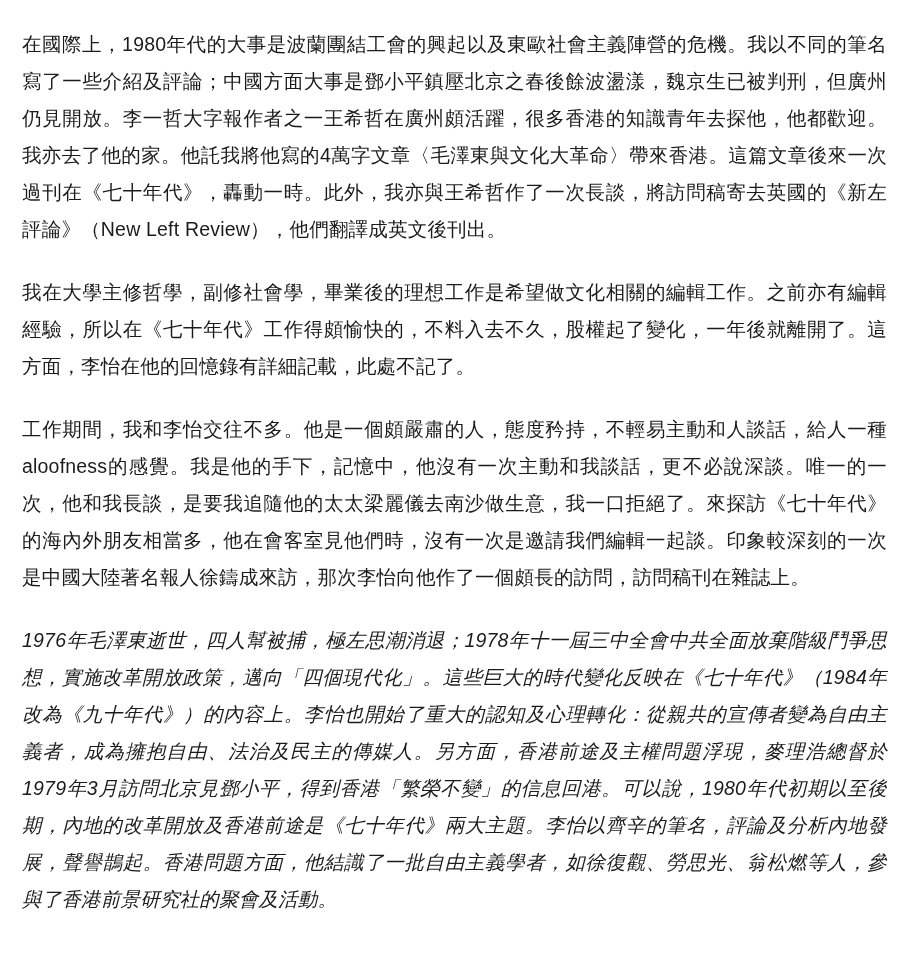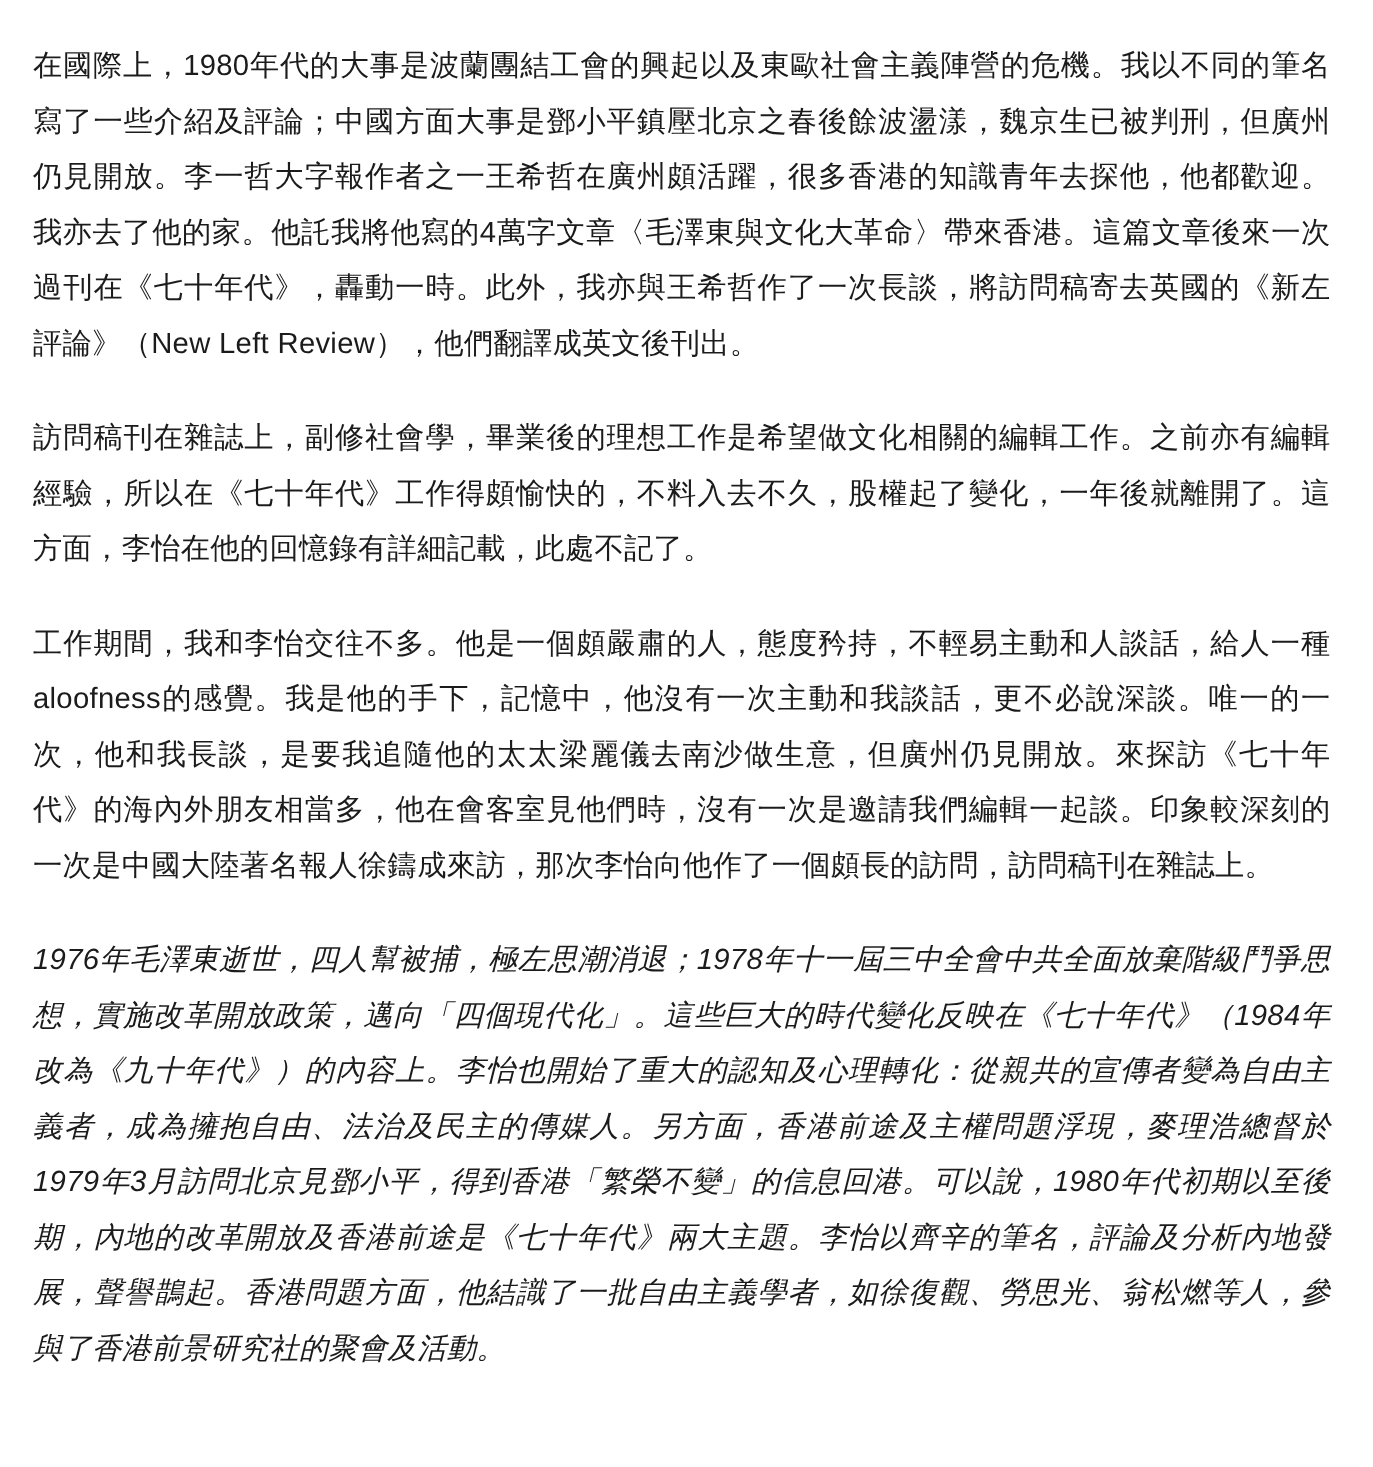--- a/index.html
+++ b/index.html
@@ -31,16 +31,16 @@
   .para:last-child {
     margin-bottom: 0;
     font-style: italic;
   }
 </style>
 </head>
 <body>
 
 <div class="page">
   <p class="para">在國際上，1980年代的大事是波蘭團結工會的興起以及東歐社會主義陣營的危機。我以不同的筆名寫了一些介紹及評論；中國方面大事是鄧小平鎮壓北京之春後餘波盪漾，魏京生已被判刑，但廣州仍見開放。李一哲大字報作者之一王希哲在廣州頗活躍，很多香港的知識青年去探他，他都歡迎。我亦去了他的家。他託我將他寫的4萬字文章〈毛澤東與文化大革命〉帶來香港。這篇文章後來一次過刊在《七十年代》，轟動一時。此外，我亦與王希哲作了一次長談，將訪問稿寄去英國的《新左評論》（New Left Review），他們翻譯成英文後刊出。</p>
-  <p class="para">訪問稿刊在雜誌上，副修社會學，畢業後的理想工作是希望做文化相關的編輯工作。之前亦有編輯經驗，所以在《七十年代》工作得頗愉快的，不料入去不久，股權起了變化，一年後就離開了。這方面，李怡在他的回憶錄有詳細記載，此處不記了。</p>
-  <p class="para">工作期間，我和李怡交往不多。他是一個頗嚴肅的人，態度矜持，不輕易主動和人談話，給人一種aloofness的感覺。我是他的手下，記憶中，他沒有一次主動和我談話，更不必說深談。唯一的一次，他和我長談，是要我追隨他的太太梁麗儀去南沙做生意，但廣州仍見開放。來探訪《七十年代》的海內外朋友相當多，他在會客室見他們時，沒有一次是邀請我們編輯一起談。印象較深刻的一次是中國大陸著名報人徐鑄成來訪，那次李怡向他作了一個頗長的訪問，訪問稿刊在雜誌上。</p>
+  <p class="para">我在大學主修哲學，副修社會學，畢業後的理想工作是希望做文化相關的編輯工作。之前亦有編輯經驗，所以在《七十年代》工作得頗愉快的，不料入去不久，股權起了變化，一年後就離開了。這方面，李怡在他的回憶錄有詳細記載，此處不記了。</p>
+  <p class="para">工作期間，我和李怡交往不多。他是一個頗嚴肅的人，態度矜持，不輕易主動和人談話，給人一種aloofness的感覺。我是他的手下，記憶中，他沒有一次主動和我談話，更不必說深談。唯一的一次，他和我長談，是要我追隨他的太太梁麗儀去南沙做生意，我一口拒絕了。來探訪《七十年代》的海內外朋友相當多，他在會客室見他們時，沒有一次是邀請我們編輯一起談。印象較深刻的一次是中國大陸著名報人徐鑄成來訪，那次李怡向他作了一個頗長的訪問，訪問稿刊在雜誌上。</p>
   <p class="para">1976年毛澤東逝世，四人幫被捕，極左思潮消退；1978年十一屆三中全會中共全面放棄階級鬥爭思想，實施改革開放政策，邁向「四個現代化」。這些巨大的時代變化反映在《七十年代》（1984年改為《九十年代》）的內容上。李怡也開始了重大的認知及心理轉化：從親共的宣傳者變為自由主義者，成為擁抱自由、法治及民主的傳媒人。另方面，香港前途及主權問題浮現，麥理浩總督於1979年3月訪問北京見鄧小平，得到香港「繁榮不變」的信息回港。可以說，1980年代初期以至後期，內地的改革開放及香港前途是《七十年代》兩大主題。李怡以齊辛的筆名，評論及分析內地發展，聲譽鵲起。香港問題方面，他結識了一批自由主義學者，如徐復觀、勞思光、翁松燃等人，參與了香港前景研究社的聚會及活動。</p>
 </div>
 
 </body></html>

